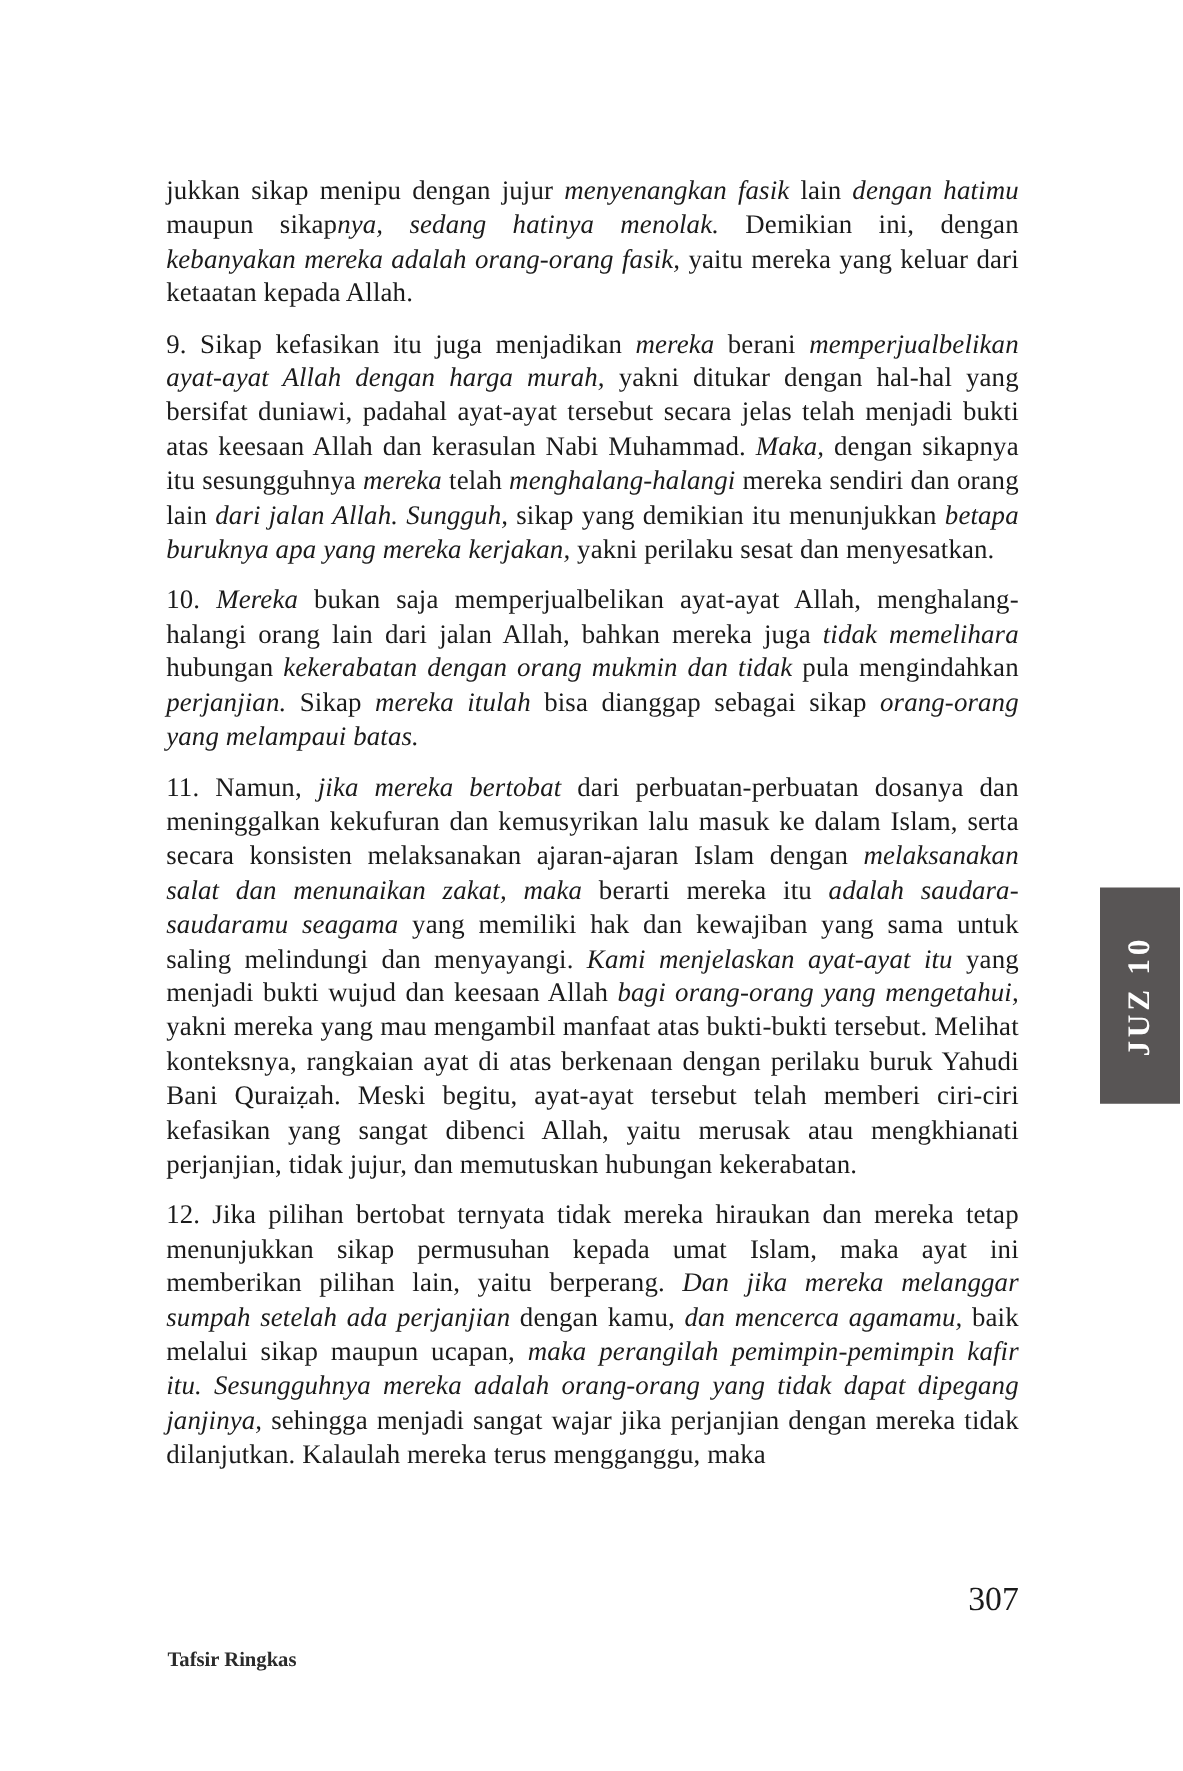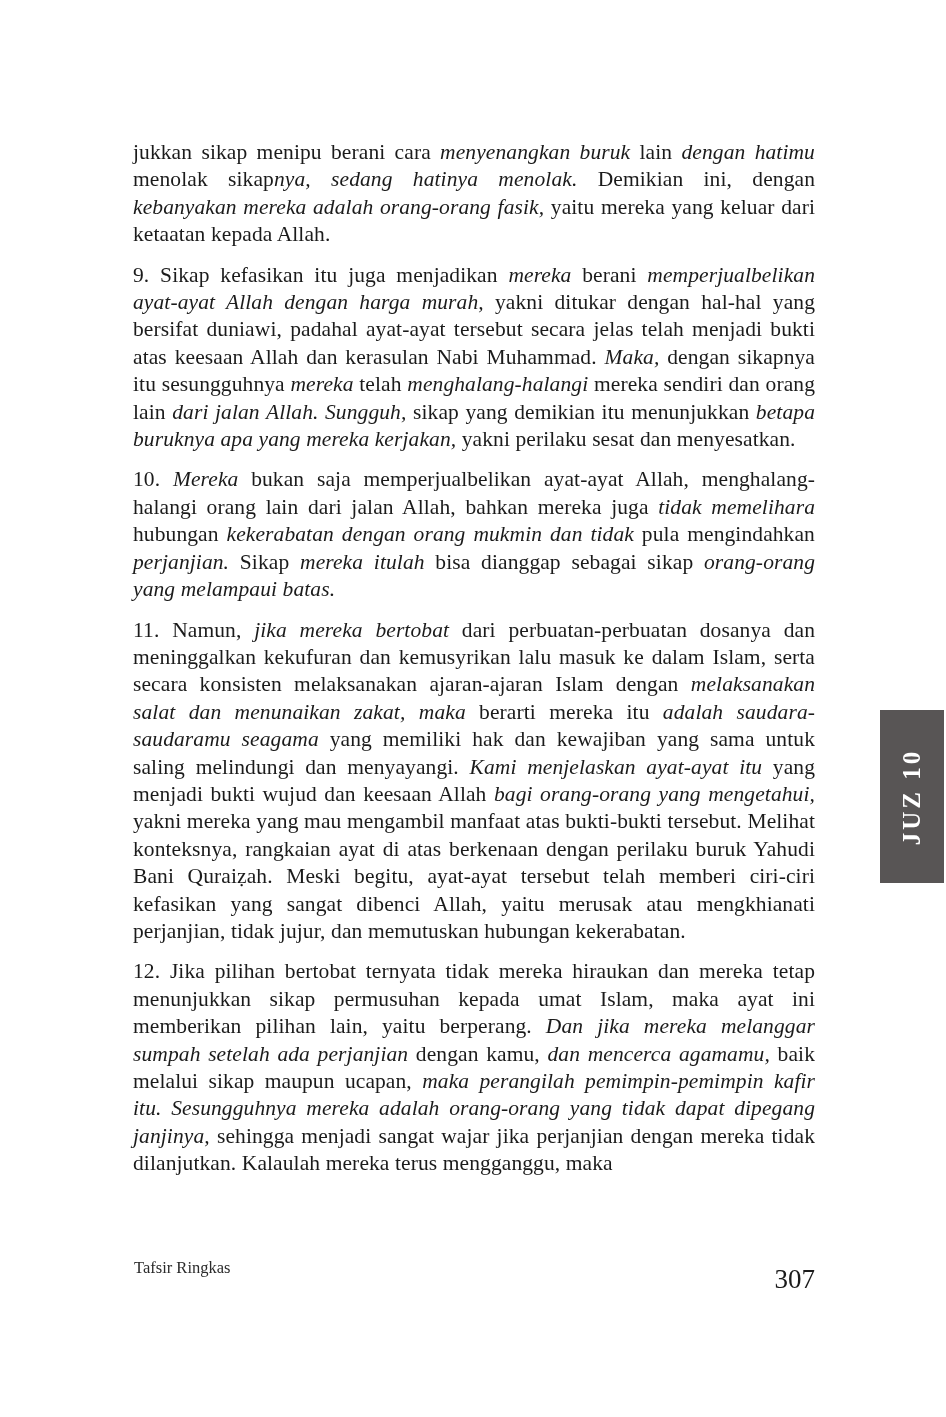--- a/index.html
+++ b/index.html
@@ -48,37 +48,38 @@
     color: #ffffff;
     font-size: 25px;
     font-weight: 700;
     letter-spacing: 3px;
     white-space: nowrap;
     font-family: "Liberation Serif", serif;
   }
   .footer-left {
     position: absolute;
     left: 134px;
-    top: 1258px;
+    top: 1318px;
     font-size: 16.5px;
     color: #2b2b2b;
+    font-weight: bold;
   }
   .footer-right {
     position: absolute;
     right: 131px;
     top: 1264px;
     font-size: 27px;
     color: #1b1b1b;
   }
 </style>
 </head>
 <body style="background: rgb(255, 255, 255);">
 
 <div class="text-block" style="color: rgb(27, 27, 27);">
-    <p><span>jukkan sikap menipu berani cara </span><em>menyenangkan buruk</em><span> lain </span><em>dengan hatimu</em><span> menolak sikap</span><em>nya, sedang hatinya menolak.</em><span> Demikian ini, dengan </span><em>kebanyakan mereka adalah orang-orang fasik,</em><span> yaitu mereka yang keluar dari ketaatan kepada Allah.</span></p>
+    <p><span>jukkan sikap menipu dengan jujur </span><em>menyenangkan fasik</em><span> lain </span><em>dengan hatimu</em><span> maupun sikap</span><em>nya, sedang hatinya menolak.</em><span> Demikian ini, dengan </span><em>kebanyakan mereka adalah orang-orang fasik,</em><span> yaitu mereka yang keluar dari ketaatan kepada Allah.</span></p>
     <p><span>9. Sikap kefasikan itu juga menjadikan </span><em>mereka</em><span> berani </span><em>memperjualbelikan ayat-ayat Allah dengan harga murah,</em><span> yakni ditukar dengan hal-hal yang bersifat duniawi, padahal ayat-ayat tersebut secara jelas telah menjadi bukti atas keesaan Allah dan kerasulan Nabi Muhammad. </span><em>Maka,</em><span> dengan sikapnya itu sesungguhnya </span><em>mereka</em><span> telah </span><em>menghalang-halangi</em><span> mereka sendiri dan orang lain </span><em>dari jalan Allah. Sungguh,</em><span> sikap yang demikian itu menunjukkan </span><em>betapa buruknya apa yang mereka kerjakan,</em><span> yakni perilaku sesat dan menyesatkan.</span></p>
     <p><span>10. </span><em>Mereka</em><span> bukan saja memperjualbelikan ayat-ayat Allah, menghalang-halangi orang lain dari jalan Allah, bahkan mereka juga </span><em>tidak memelihara</em><span> hubungan </span><em>kekerabatan dengan orang mukmin dan tidak</em><span> pula mengindahkan </span><em>perjanjian.</em><span> Sikap </span><em>mereka itulah</em><span> bisa dianggap sebagai sikap </span><em>orang-orang yang melampaui batas.</em></p>
     <p><span>11. Namun, </span><em>jika mereka bertobat</em><span> dari perbuatan-perbuatan dosanya dan meninggalkan kekufuran dan kemusyrikan lalu masuk ke dalam Islam, serta secara konsisten melaksanakan ajaran-ajaran Islam dengan </span><em>melaksanakan salat dan menunaikan zakat, maka</em><span> berarti mereka itu </span><em>adalah saudara-saudaramu seagama</em><span> yang memiliki hak dan kewajiban yang sama untuk saling melindungi dan menyayangi. </span><em>Kami menjelaskan ayat-ayat itu</em><span> yang menjadi bukti wujud dan keesaan Allah </span><em>bagi orang-orang yang mengetahui,</em><span> yakni mereka yang mau mengambil manfaat atas bukti-bukti tersebut. Melihat konteksnya, rangkaian ayat di atas berkenaan dengan perilaku buruk Yahudi Bani Quraiẓah. Meski begitu, ayat-ayat tersebut telah memberi ciri-ciri kefasikan yang sangat dibenci Allah, yaitu merusak atau mengkhianati perjanjian, tidak jujur, dan memutuskan hubungan kekerabatan.</span></p>
     <p><span>12. Jika pilihan bertobat ternyata tidak mereka hiraukan dan mereka tetap menunjukkan sikap permusuhan kepada umat Islam, maka ayat ini memberikan pilihan lain, yaitu berperang. </span><em>Dan jika mereka melanggar sumpah setelah ada perjanjian</em><span> dengan kamu, </span><em>dan mencerca agamamu,</em><span> baik melalui sikap maupun ucapan, </span><em>maka perangilah pemimpin-pemimpin kafir itu. Sesungguhnya mereka adalah orang-orang yang tidak dapat dipegang janjinya,</em><span> sehingga menjadi sangat wajar jika perjanjian dengan mereka tidak dilanjutkan. Kalaulah mereka terus mengganggu, maka</span></p>
   </div>
 
 <div class="juz-tab" style="background: rgb(88, 85, 85);">
   <span class="juz-label" style="color: rgb(255, 255, 255);">JUZ 10</span>
 </div>
 

